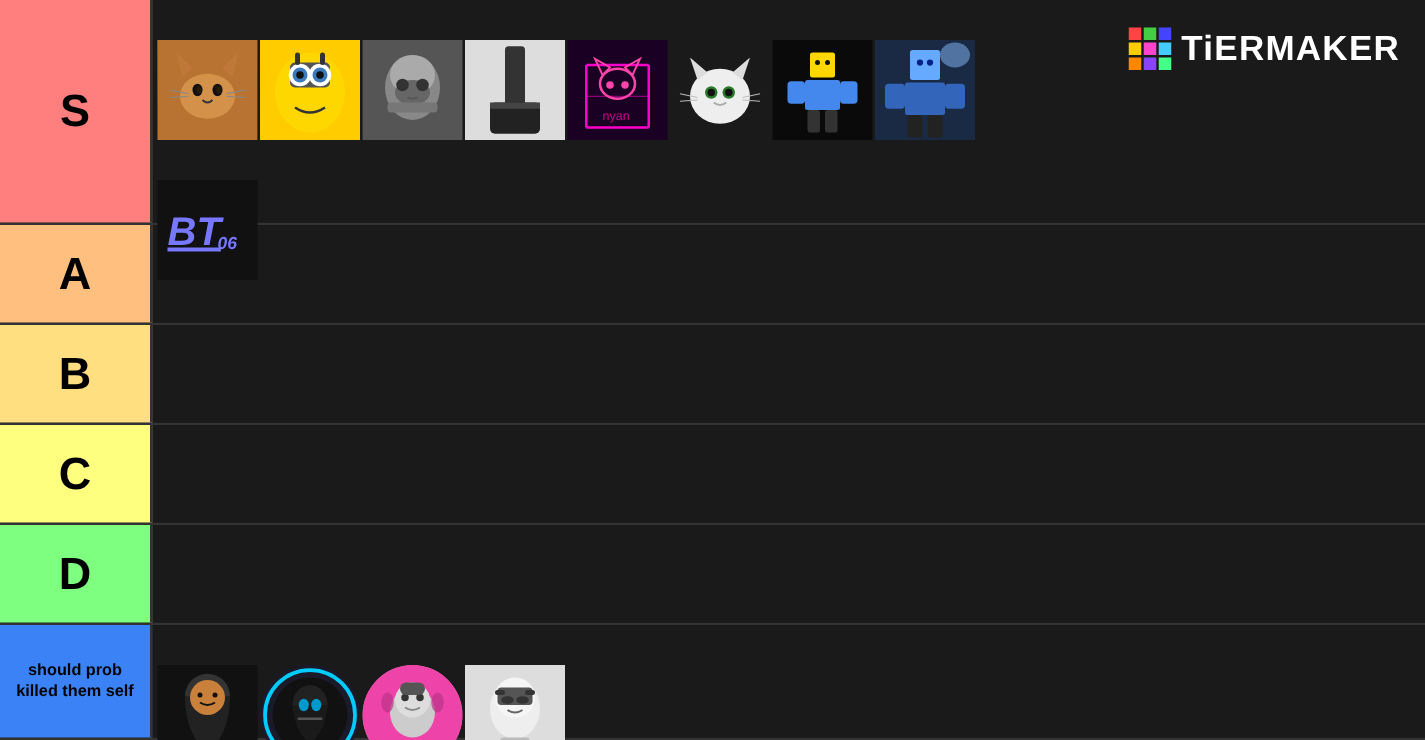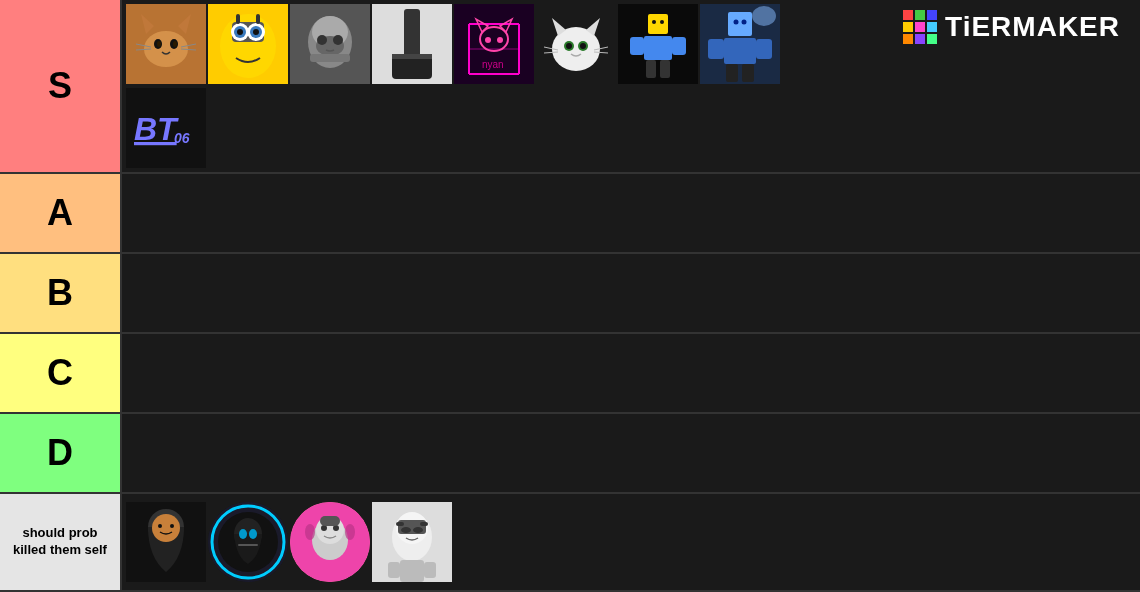--- a/index.html
+++ b/index.html
@@ -27,20 +27,21 @@
       display: flex;
       align-items: center;
       gap: 8px;
       z-index: 10;
     }
 
     .tiermaker-logo {
       display: flex;
       align-items: center;
       gap: 8px;
+      margin-top: 12px;
     }
 
     .logo-grid {
       display: grid;
       grid-template-columns: repeat(3, 10px);
       grid-template-rows: repeat(3, 10px);
       gap: 2px;
     }
 
     .logo-cell {
@@ -115,20 +116,21 @@
       min-height: 172px;
     }
 
     
     .img-placeholder {
       width: 80px;
       height: 80px;
       flex-shrink: 0;
       overflow: hidden;
       position: relative;
+      margin-top: 28px;
     }
 
     
     .s-bt {
       background: #111;
       width: 80px;
       height: 80px;
       display: flex;
       align-items: center;
       justify-content: center;
@@ -357,21 +359,21 @@
   </div>
 
   <div class="tier-row tier-d" style="min-height:80px;">
     <div class="tier-label" style="background:#7fff7f;">
       <span>D</span>
     </div>
     <div class="tier-content"></div>
   </div>
 
   <div class="tier-row tier-last" style="min-height:92px;flex:1;">
-    <div class="tier-label" style="background:#e5e5e5;font-size:13px;font-weight:bold;text-align:center;padding:5px;line-height:1.3;word-break:break-word;width:122px;min-width:122px;">
+    <div class="tier-label" style="background:#3b82f6;font-size:13px;font-weight:bold;text-align:center;padding:5px;line-height:1.3;word-break:break-word;width:122px;min-width:122px;">
       <span>should prob killed them self</span>
     </div>
     <div class="tier-content">
 
       <div class="img-placeholder" style="background:#111;position:relative;width:80px;height:80px;">
         <svg width="80" height="80" viewBox="0 0 80 80" style="position:absolute;top:0;left:0;">
           <rect width="80" height="80" fill="#111"></rect>
           <ellipse cx="40" cy="25" rx="18" ry="18" fill="#333"></ellipse>
           <path d="M22,25 Q22,55 40,70 Q58,55 58,25" fill="#222"></path>
           <circle cx="40" cy="26" rx="14" r="14" fill="#c8803a"></circle>

